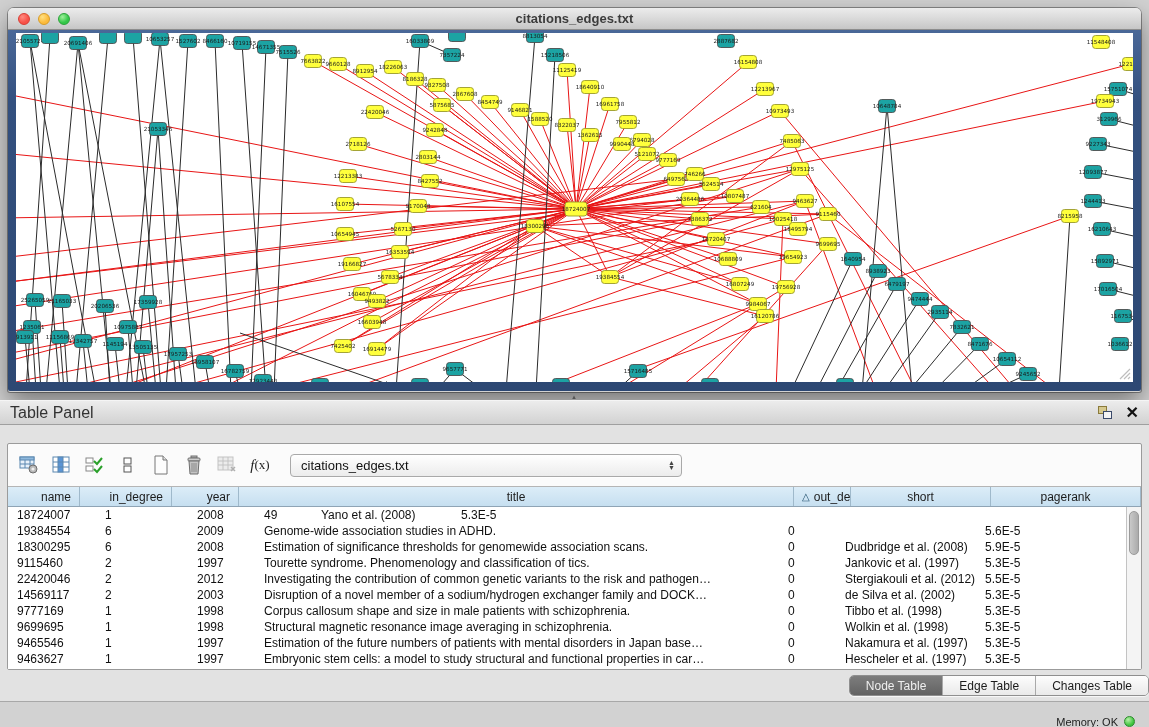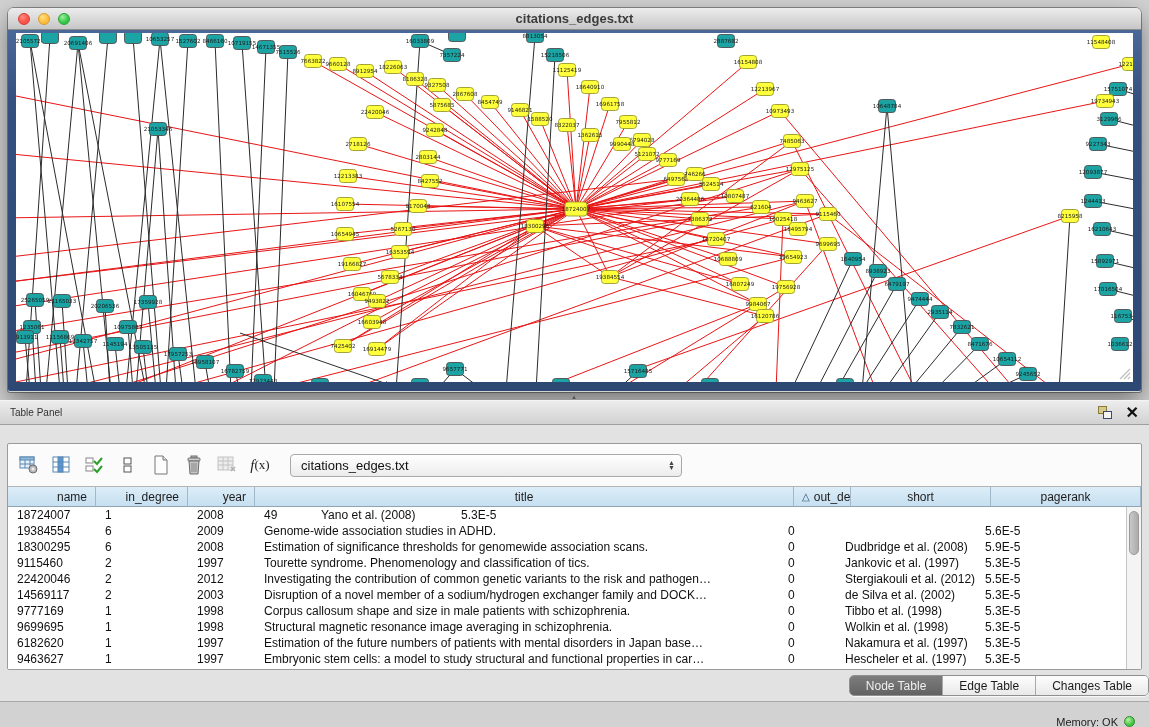--- a/index.html
+++ b/index.html
@@ -23,21 +23,21 @@
   .gcanvas svg { display:block; }
   .grip { position:absolute; right:2px; bottom:2px; width:16px; height:16px; opacity:.55;}
 
   
   .divider-notch { position:absolute; left:568px; top:394px; width:12px; height:6px; color:#555; font-size:7px; line-height:5px; text-align:center;}
 
   
   .tpanel { position:absolute; left:0; top:400px; width:1149px; height:327px; background:#e2e2e2; border-top:1px solid #f5f5f5;}
   .tp-header { height:24px; background:linear-gradient(#ececec,#d2d2d2); border-bottom:1px solid #9f9f9f;
     display:flex; align-items:center; padding:0 10px;}
-  .tp-title { font-size:10px; color:#333; }
+  .tp-title { font-size:16px; color:#333; }
   .tp-header-right { margin-left:auto; display:flex; align-items:center; gap:12px; }
   .float-btn { width:16px; height:14px; position:relative; cursor:pointer;}
   .float-btn .sq1 { position:absolute; left:0; top:0; width:9px; height:8px; border:1px solid #8a7a3a; background:#d6c98e;}
   .float-btn .sq2 { position:absolute; left:5px; top:5px; width:9px; height:8px; border:1px solid #3a4a6a; background:#f4f4f4;}
   .close-btn { font-size:16px; font-weight:bold; color:#111; line-height:14px; cursor:pointer;}
 
   .tp-box { position:absolute; left:7px; top:42px; width:1135px; height:227px; background:#fbfbfb;
     border:1px solid #9b9b9b; border-radius:2px;}
   .toolbar { height:42px; display:flex; align-items:center; gap:7px; padding:0 8px; }
   .tbtn { width:26px; height:26px; display:flex; align-items:center; justify-content:center; cursor:pointer; border-radius:3px;}
@@ -864,21 +864,21 @@
         <span class="dd-label">citations_edges.txt</span>
         <span class="dd-arrows">
             <span>▲</span>
             <span>▼</span>
           </span>
       </div>
     </div>
 
     <div class="ttable">
       <div class="thead" id="thead">
-          <div class="th al-r" style="width: 88px;">
+          <div class="th al-r" style="width: 72px;">
             <span>name</span>
           </div>
           <div class="th al-r" style="width: 92px;">
             <span>in_degree</span>
           </div>
           <div class="th al-r" style="width: 67px;">
             <span>year</span>
           </div>
           <div class="th al-c" style="flex: 1 1 0%;">
             <span>title</span>
@@ -960,21 +960,21 @@
           <div class="tr">
             <div class="td" style="width: 88px;">9699695</div>
             <div class="td" style="width: 92px;">1</div>
             <div class="td" style="width: 67px;">1998</div>
             <div class="td" style="flex: 1 1 0%;">Structural magnetic resonance image averaging in schizophrenia.</div>
             <div class="td" style="width: 57px;">0</div>
             <div class="td" style="width: 140px;">Wolkin et al. (1998)</div>
             <div class="td" style="width: 150px;">5.3E-5</div>
           </div>
           <div class="tr">
-            <div class="td" style="width: 88px;">6182620</div>
+            <div class="td" style="width: 88px;">9465546</div>
             <div class="td" style="width: 92px;">1</div>
             <div class="td" style="width: 67px;">1997</div>
             <div class="td" style="flex: 1 1 0%;">Estimation of the future numbers of patients with mental disorders in Japan base…</div>
             <div class="td" style="width: 57px;">0</div>
             <div class="td" style="width: 140px;">Nakamura et al. (1997)</div>
             <div class="td" style="width: 150px;">5.3E-5</div>
           </div>
           <div class="tr">
             <div class="td" style="width: 88px;">9463627</div>
             <div class="td" style="width: 92px;">1</div>

